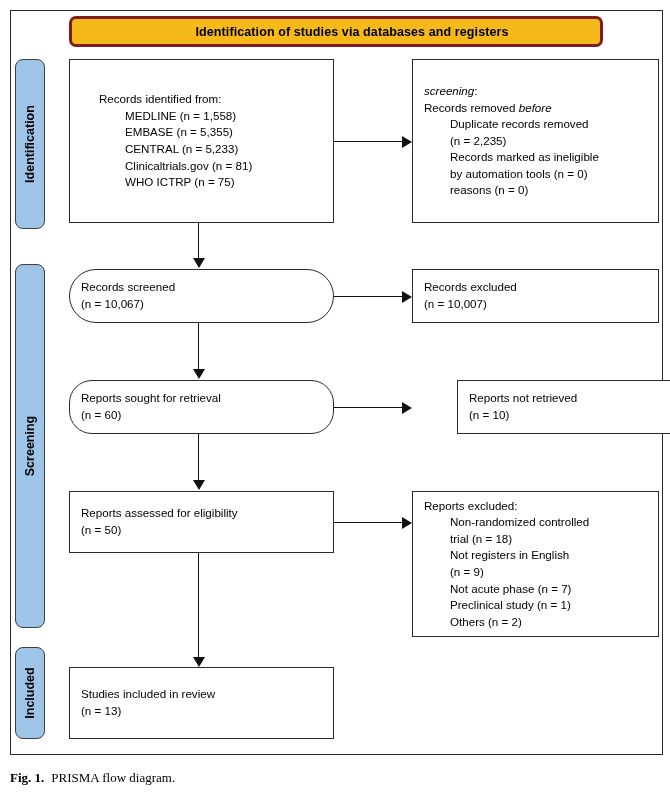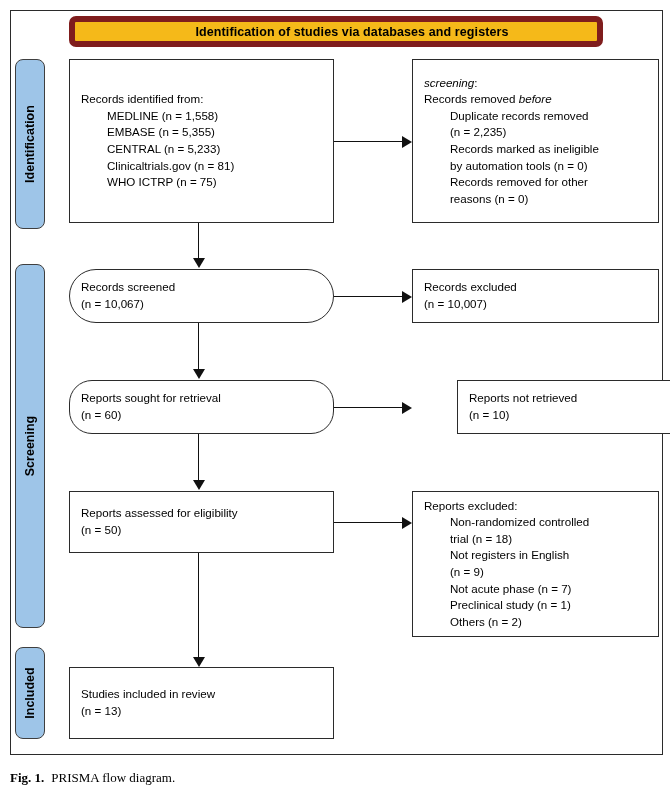--- a/index.html
+++ b/index.html
@@ -34,21 +34,21 @@
     left: 0;
     top: 0;
     width: 100%;
     height: 100%;
   }
 
   
   .banner {
     position: absolute;
     background: #F5B919;
-    border: 6px solid #7f1d1d;
+    border: 3px solid #7f1d1d;
     border-radius: 7px;
     box-sizing: border-box;
     display: flex;
     align-items: center;
     justify-content: center;
     color: #000000;
     font-weight: bold;
     font-size: 12.5px;
     letter-spacing: 0.1px;
     padding-left: 32px;
@@ -148,40 +148,39 @@
     </div>
 
     <div class="stage" style="left:4px; top:253px; width:30px; height:364px;">
       <span class="stage-label">Screening</span>
     </div>
 
     <div class="stage" style="left:4px; top:636px; width:30px; height:92px;">
       <span class="stage-label">Included</span>
     </div>
 
-    <div class="flowbox" style="left:58px; top:48px; width:265px; height:164px;">
+    <div class="flowbox" style="left:58px; top:48px; width:265px; height:164px;padding-left:18px;">
       <div class="body">
         <div class="line">Records identified from:</div>
         <div class="line indent">MEDLINE (n = 1,558)</div>
         <div class="line indent">EMBASE (n = 5,355)</div>
         <div class="line indent">CENTRAL (n = 5,233)</div>
         <div class="line indent">Clinicaltrials.gov (n = 81)</div>
         <div class="line indent">WHO ICTRP (n = 75)</div>
       </div>
     </div>
 
     <div class="flowbox" style="left:401px; top:48px; width:247px; height:164px;">
       <div class="body">
         <div class="line"><span class="ital">screening</span><span>:</span></div>
         <div class="line"><span>Records removed </span><span class="ital">before</span></div>
         <div class="line indent">Duplicate records removed</div>
         <div class="line indent">(n = 2,235)</div>
         <div class="line indent">Records marked as ineligible</div>
         <div class="line indent">by automation tools (n = 0)</div>
-        <div class="line indent">Records removed for other</div>
         <div class="line indent">reasons (n = 0)</div>
       </div>
     </div>
 
     <div class="h-line" style="left:323px; top:130px; width:68px;"></div>
     <div class="arrow-right" style="left:391px; top:125px;"></div>
 
     <div class="v-line" style="left:187px; top:212px; height:35px;"></div>
     <div class="arrow-down" style="left:182px; top:247px;"></div>
 

